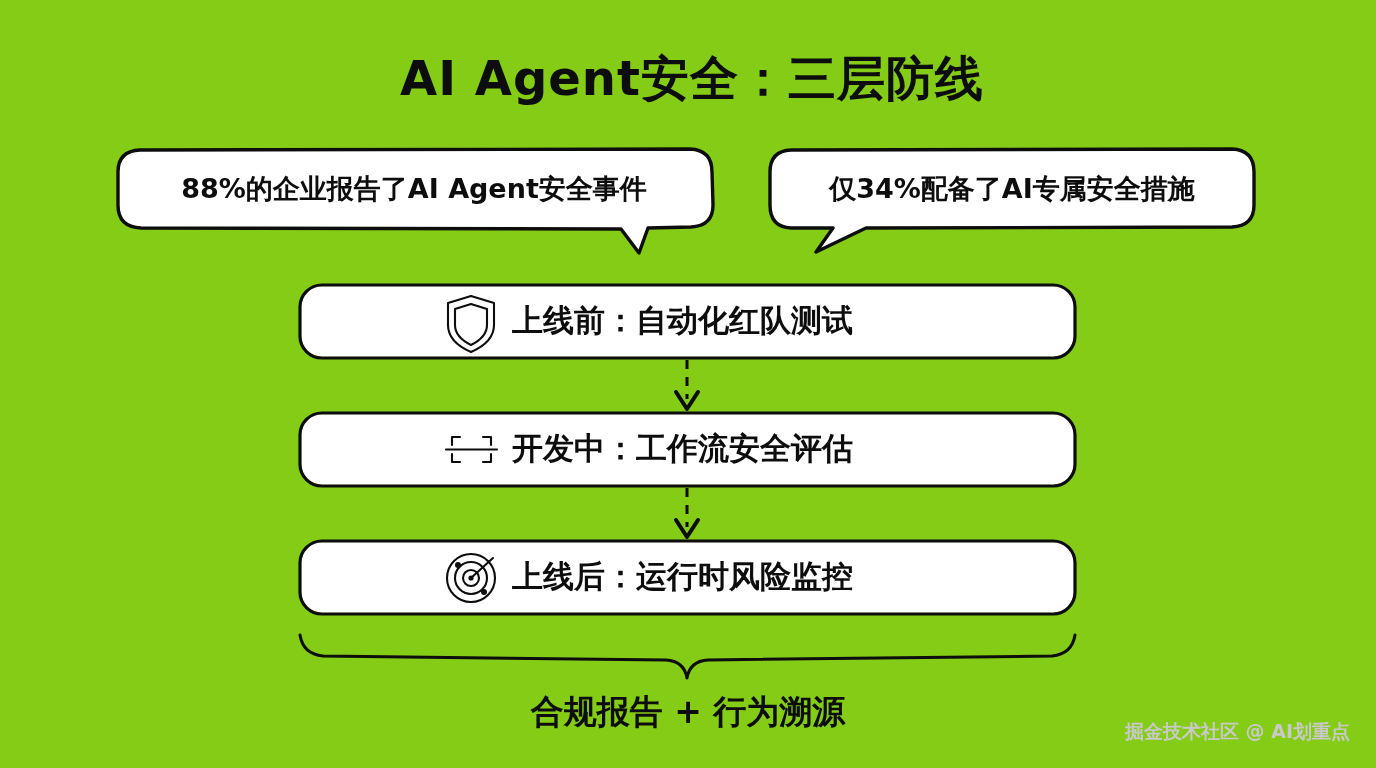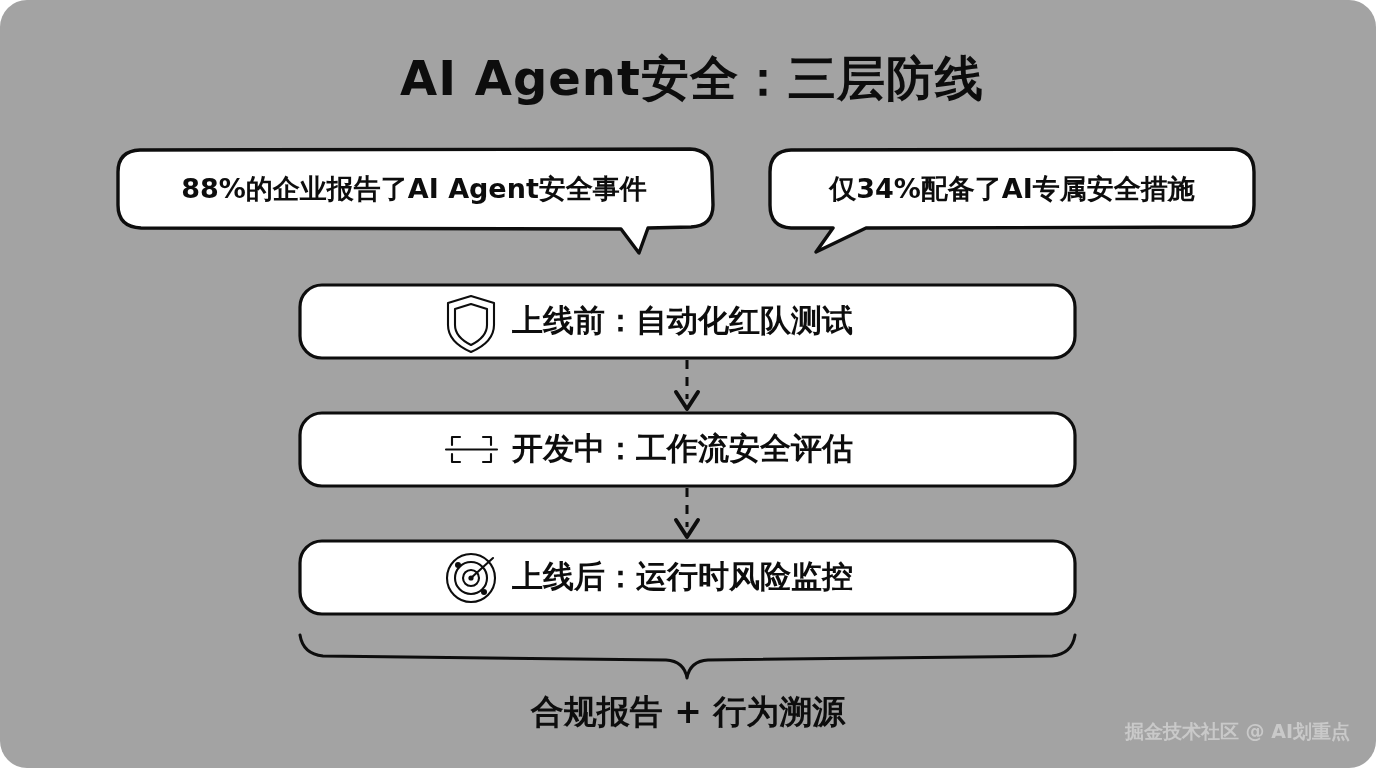--- a/index.html
+++ b/index.html
@@ -10,22 +10,21 @@
   body {
     width: 1376px;
     height: 768px;
     overflow: hidden;
     font-family: "Liberation Sans", "DejaVu Sans", sans-serif;
   }
   #canvas {
     position: relative;
     width: 1376px;
     height: 768px;
-    background: #a3a3a3;
-    border-radius: 27px;
+    background: #84cc16;
   }
   #diagram {
     position: absolute;
     left: 0;
     top: 0;
     width: 1376px;
     height: 768px;
   }
   .box-shape {
     fill: #ffffff;

